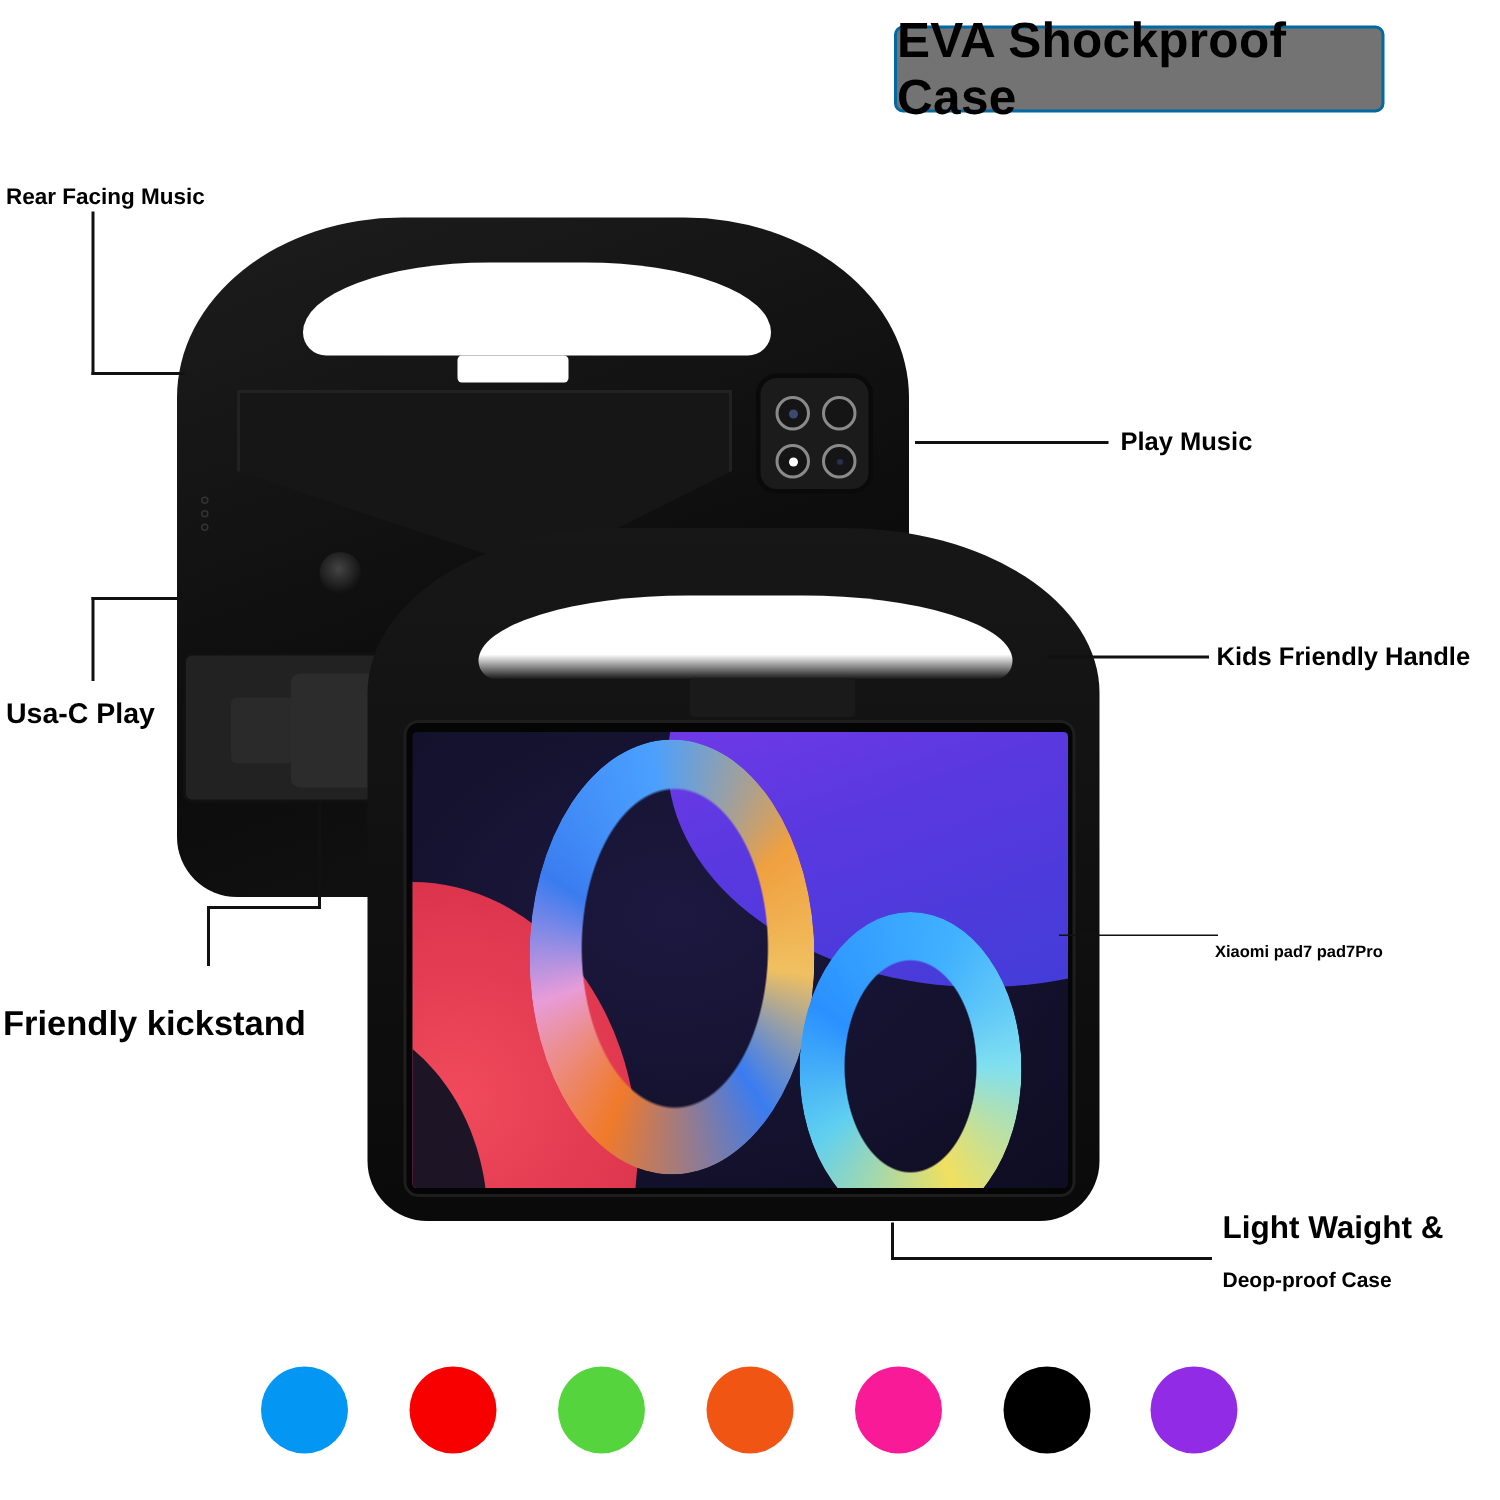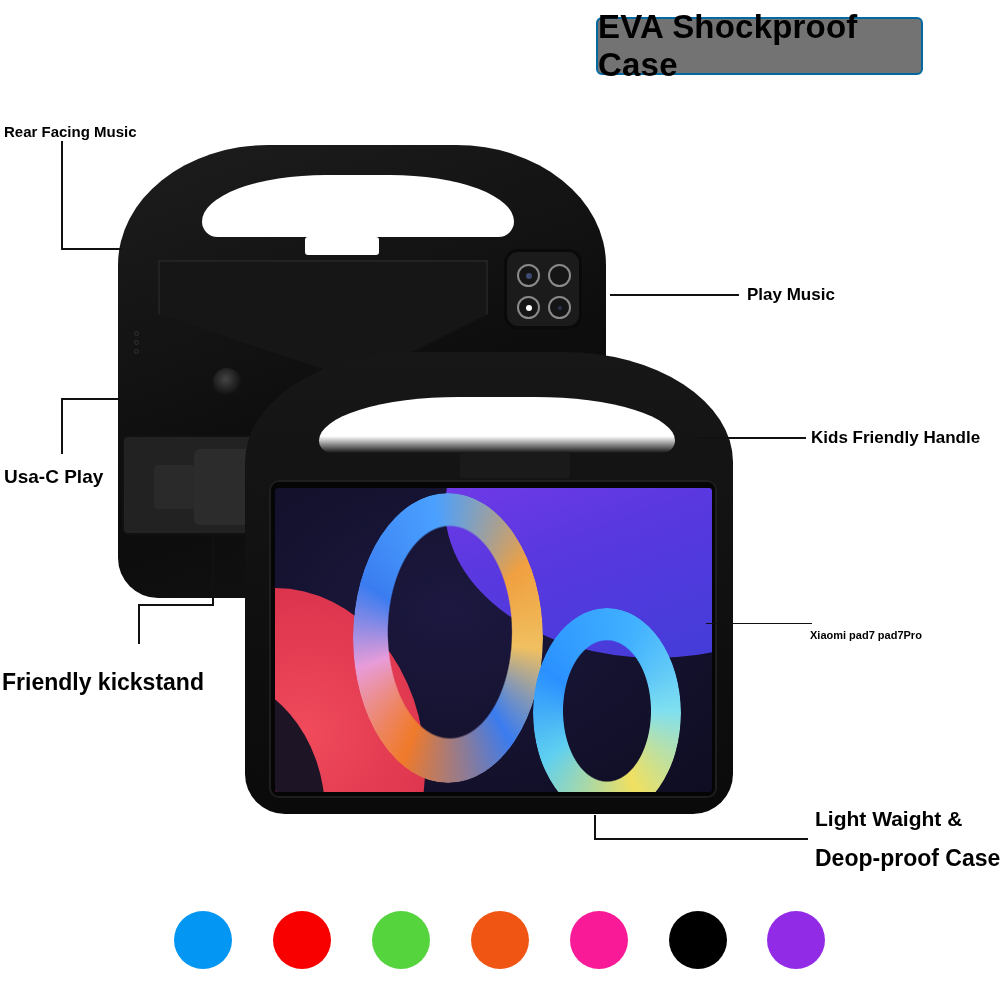--- a/index.html
+++ b/index.html
@@ -14,21 +14,21 @@
   .title-text { font-weight: 700; font-size: 33px; letter-spacing: 0.2px; }
 
   .label { position: absolute; font-weight: 700; white-space: nowrap; }
   .lbl-camera { left: 4px; top: 123px; font-size: 15px; }
   .lbl-usbc { left: 4px; top: 466px; font-size: 19px; }
   .lbl-kick { left: 2px; top: 669px; font-size: 23px; }
   .lbl-music { left: 747px; top: 285px; font-size: 17px; }
   .lbl-handle { left: 811px; top: 428px; font-size: 17px; }
   .lbl-model { left: 810px; top: 617px; font-size: 11px; margin-top: 12px; }
   .lbl-light1 { left: 815px; top: 807px; font-size: 21px; }
-  .lbl-light2 { left: 815px; top: 845px; font-size: 23px; }
+  .lbl-light2 { left: 815px; top: 845px; font-size: 14px; }
 
   .line { position: absolute; background: #111; }
 
   
   .rear {
     position: absolute; left: 118px; top: 145px; width: 488px; height: 453px;
     background: linear-gradient(160deg,#1d1d1d 0%,#0c0c0c 60%,#151515 100%);
     border-radius: 150px 150px 40px 40px / 120px 120px 40px 40px;
   }
   .rear-hole {

